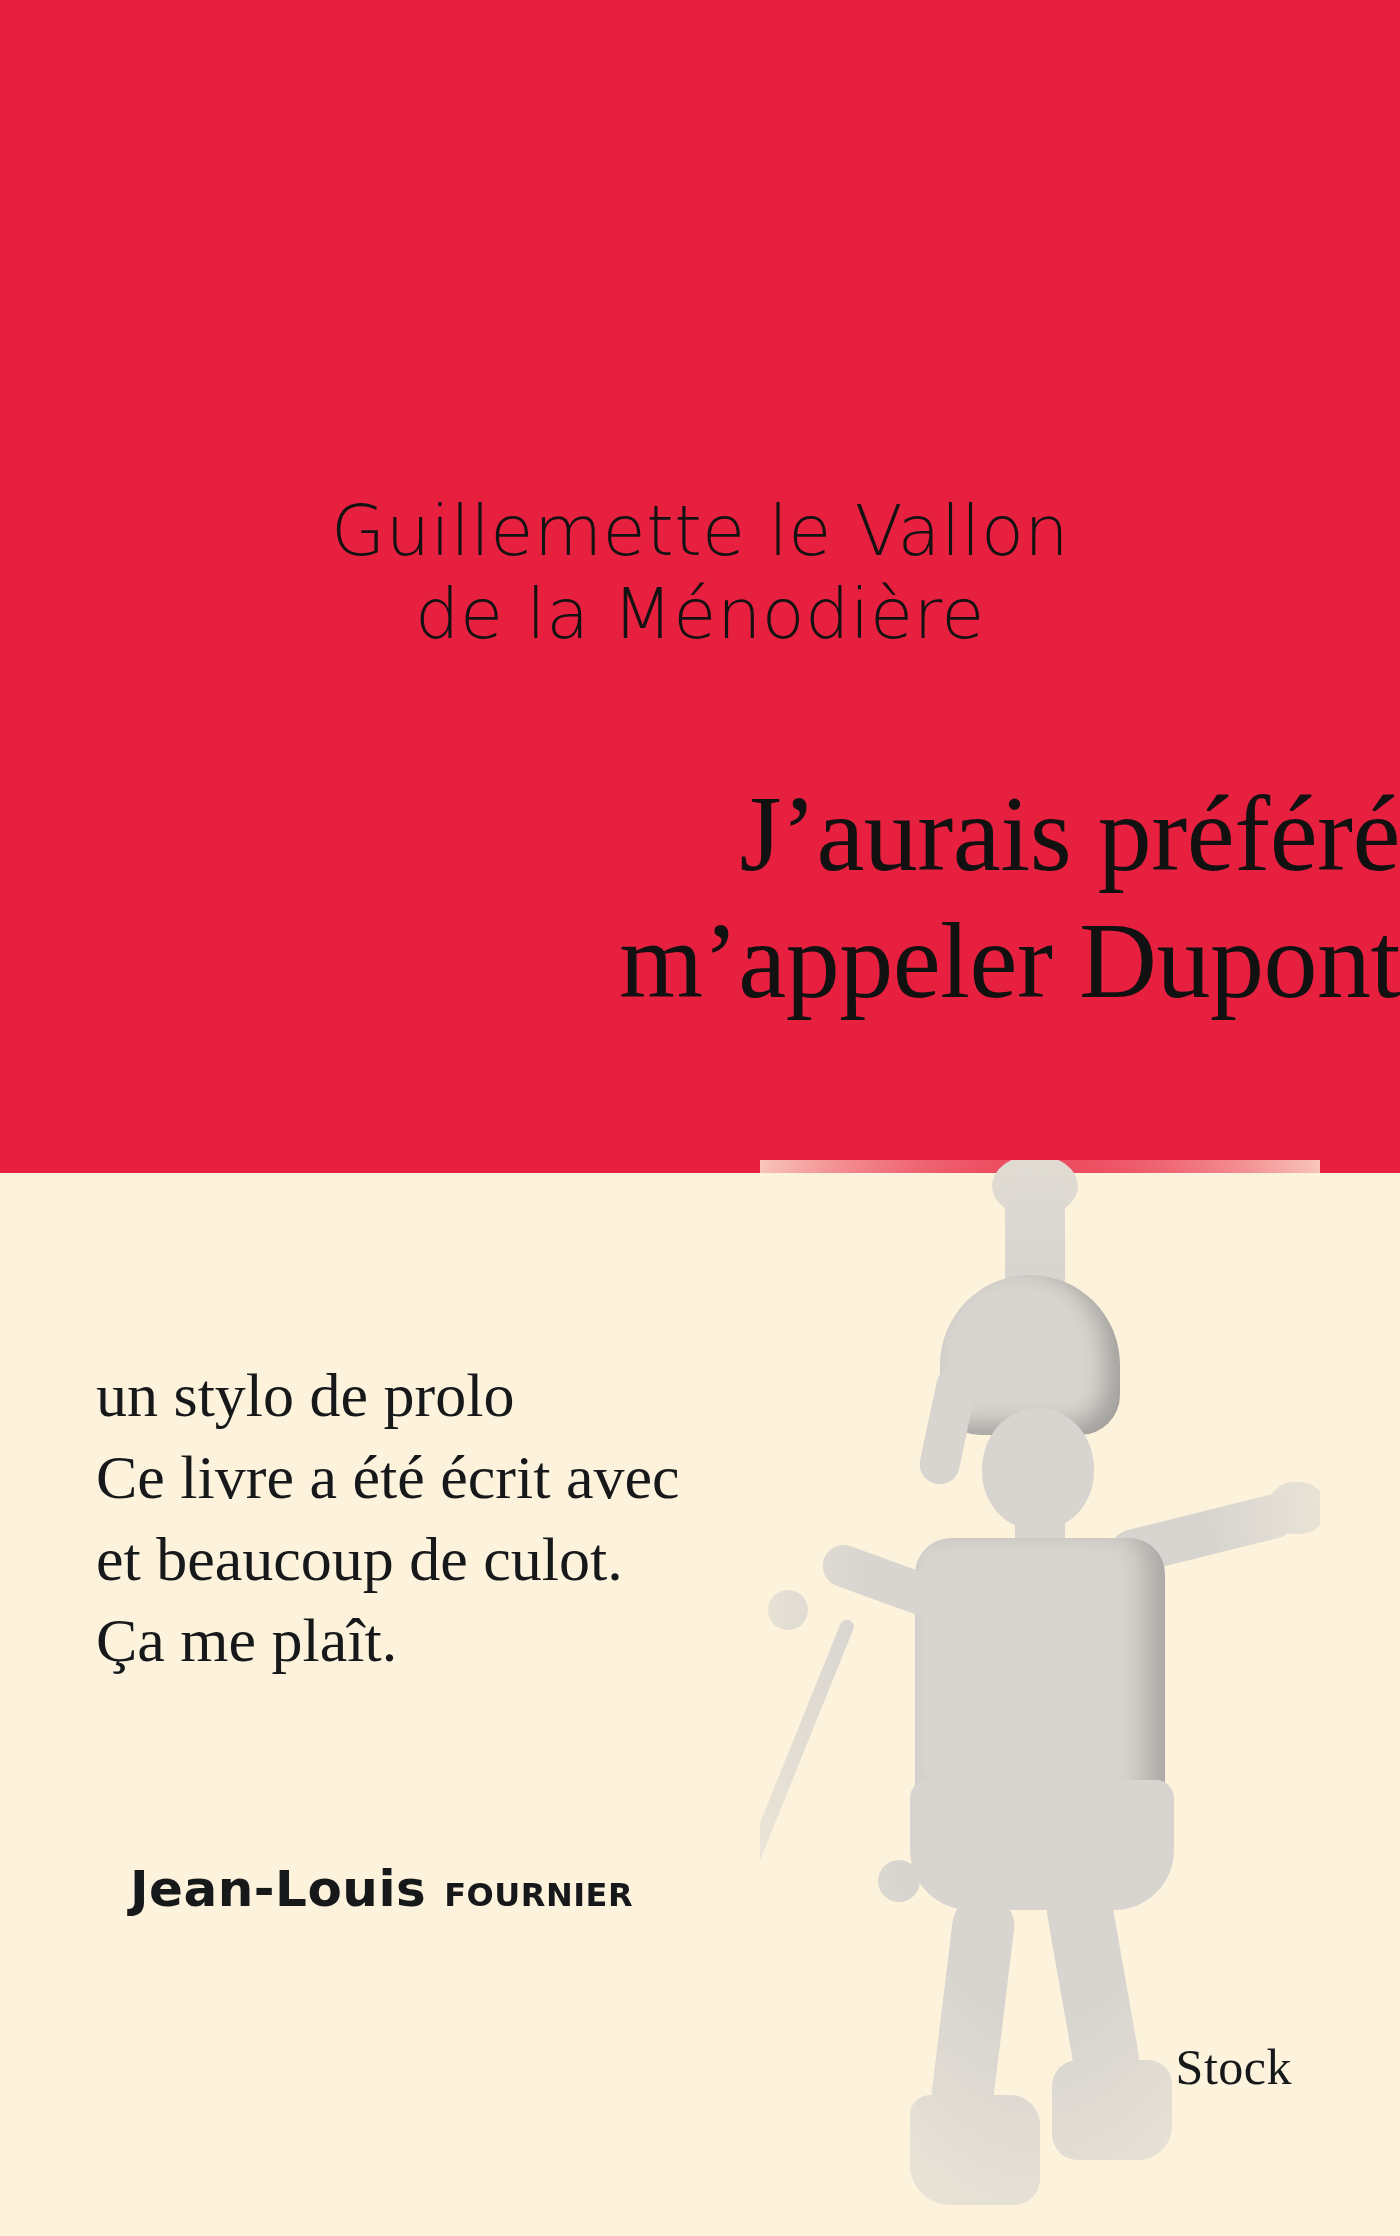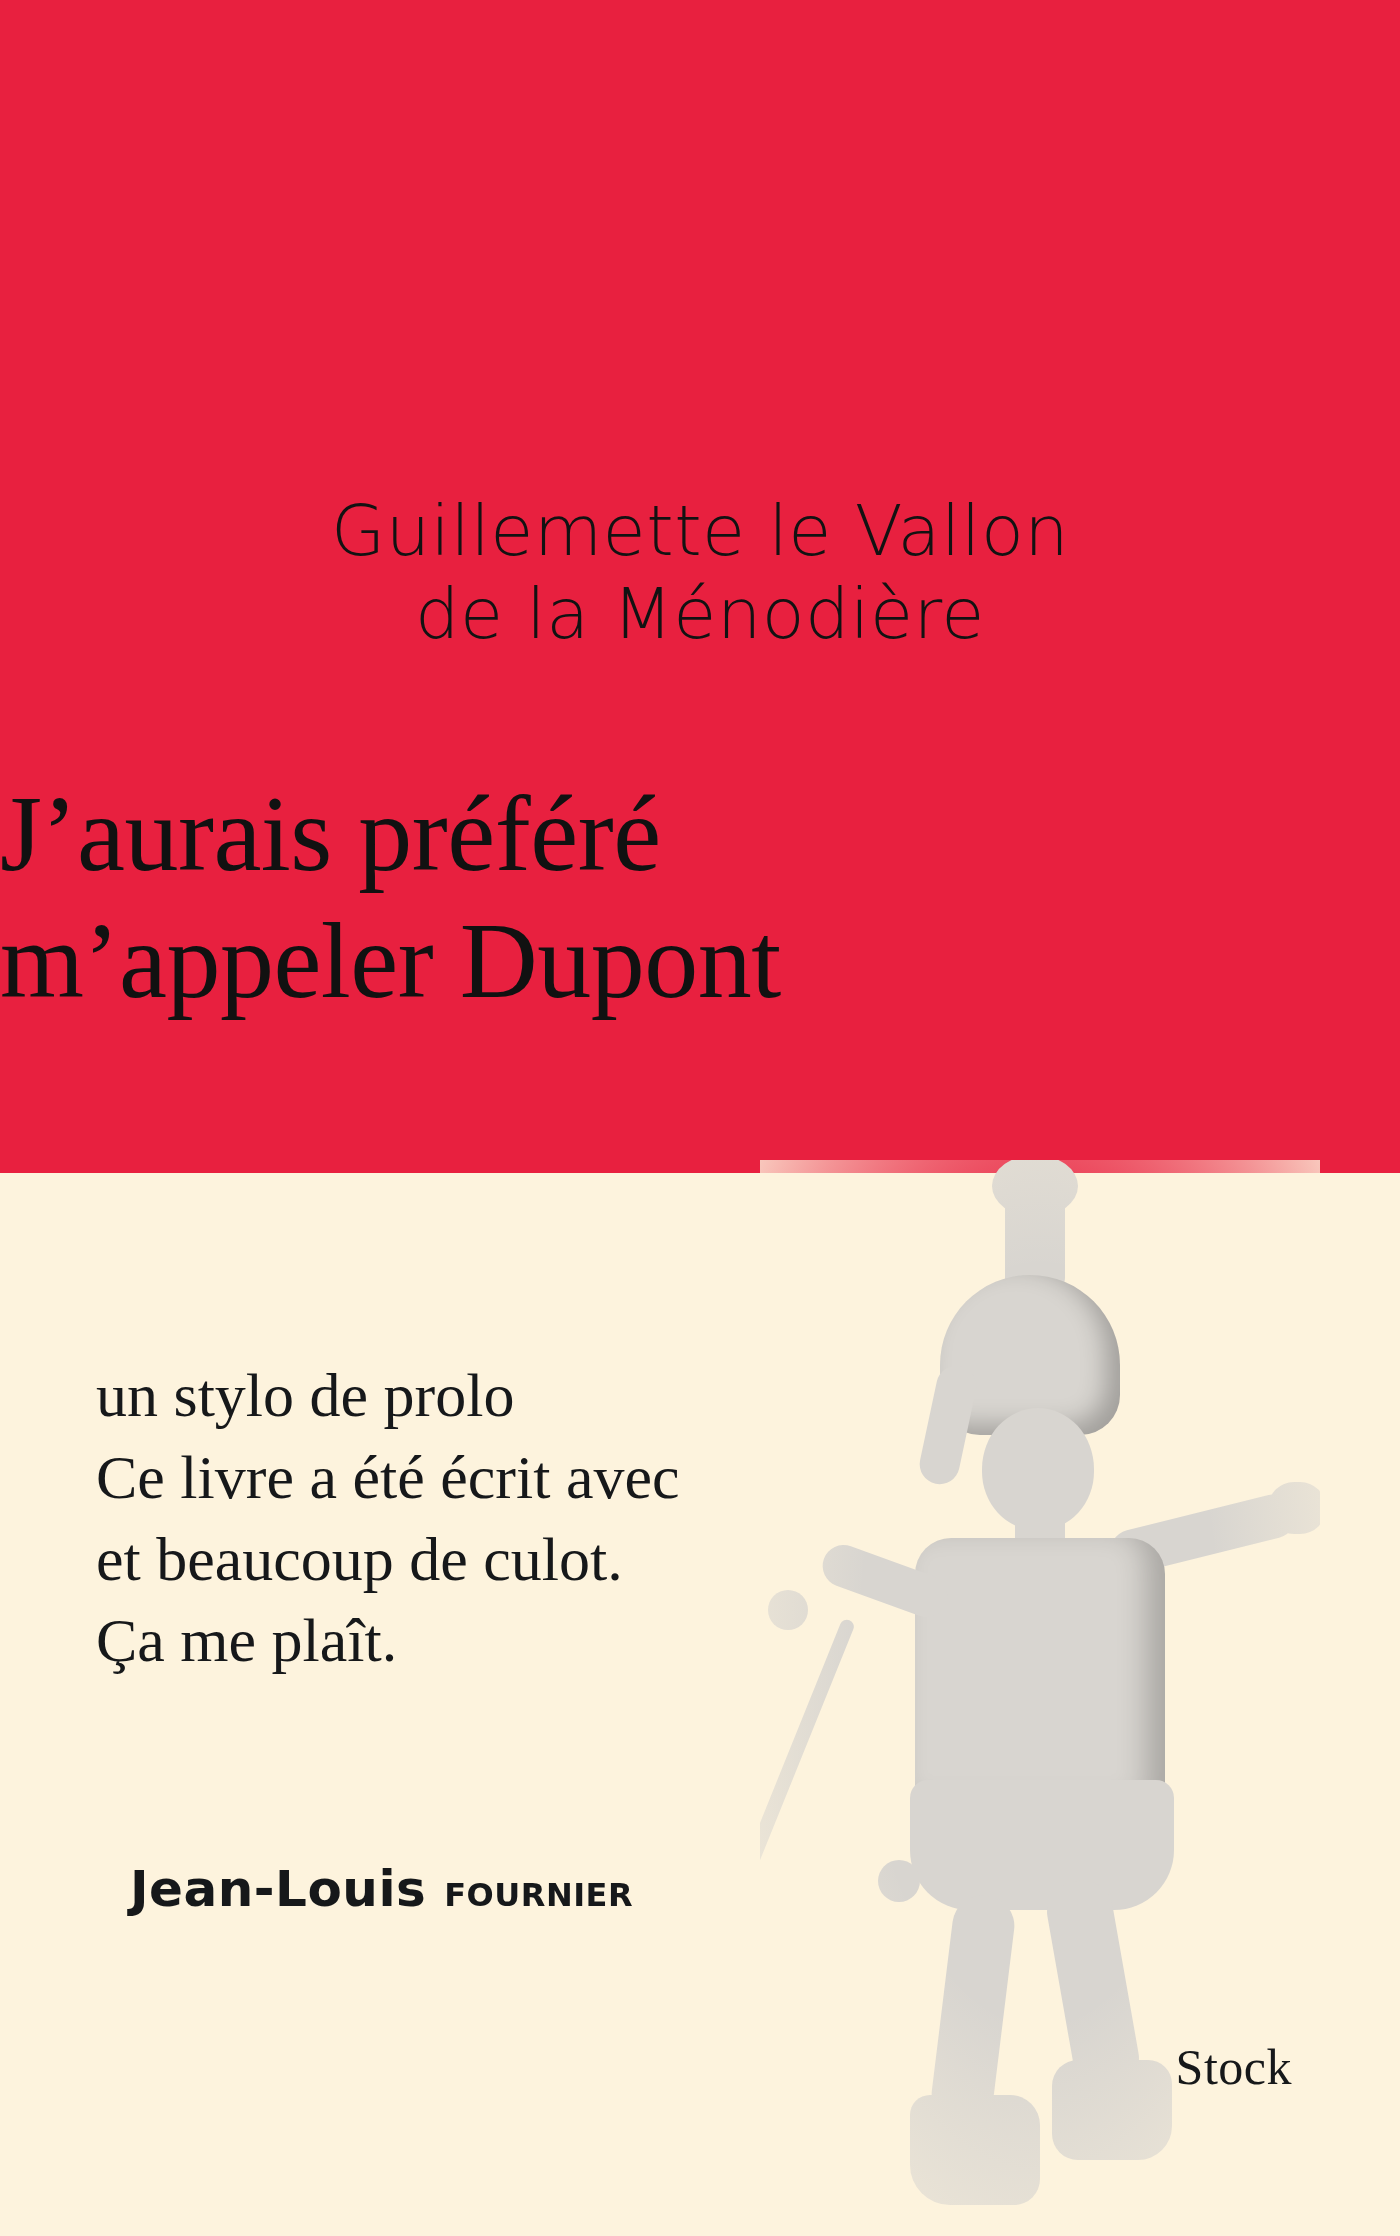--- a/index.html
+++ b/index.html
@@ -45,21 +45,21 @@
     color: #121212;
   }
   .author .line2 {
     display: block;
   }
   .title {
     position: absolute;
     left: 0;
     top: 770px;
     width: 1400px;
-    text-align: left;
+    text-align: right;
     font-family: "Liberation Serif", serif;
     font-size: 108px;
     line-height: 1.18;
     color: #111111;
     letter-spacing: -0.5px;
   }
   .title .line2 {
     display: block;
   }
   .blurb {

